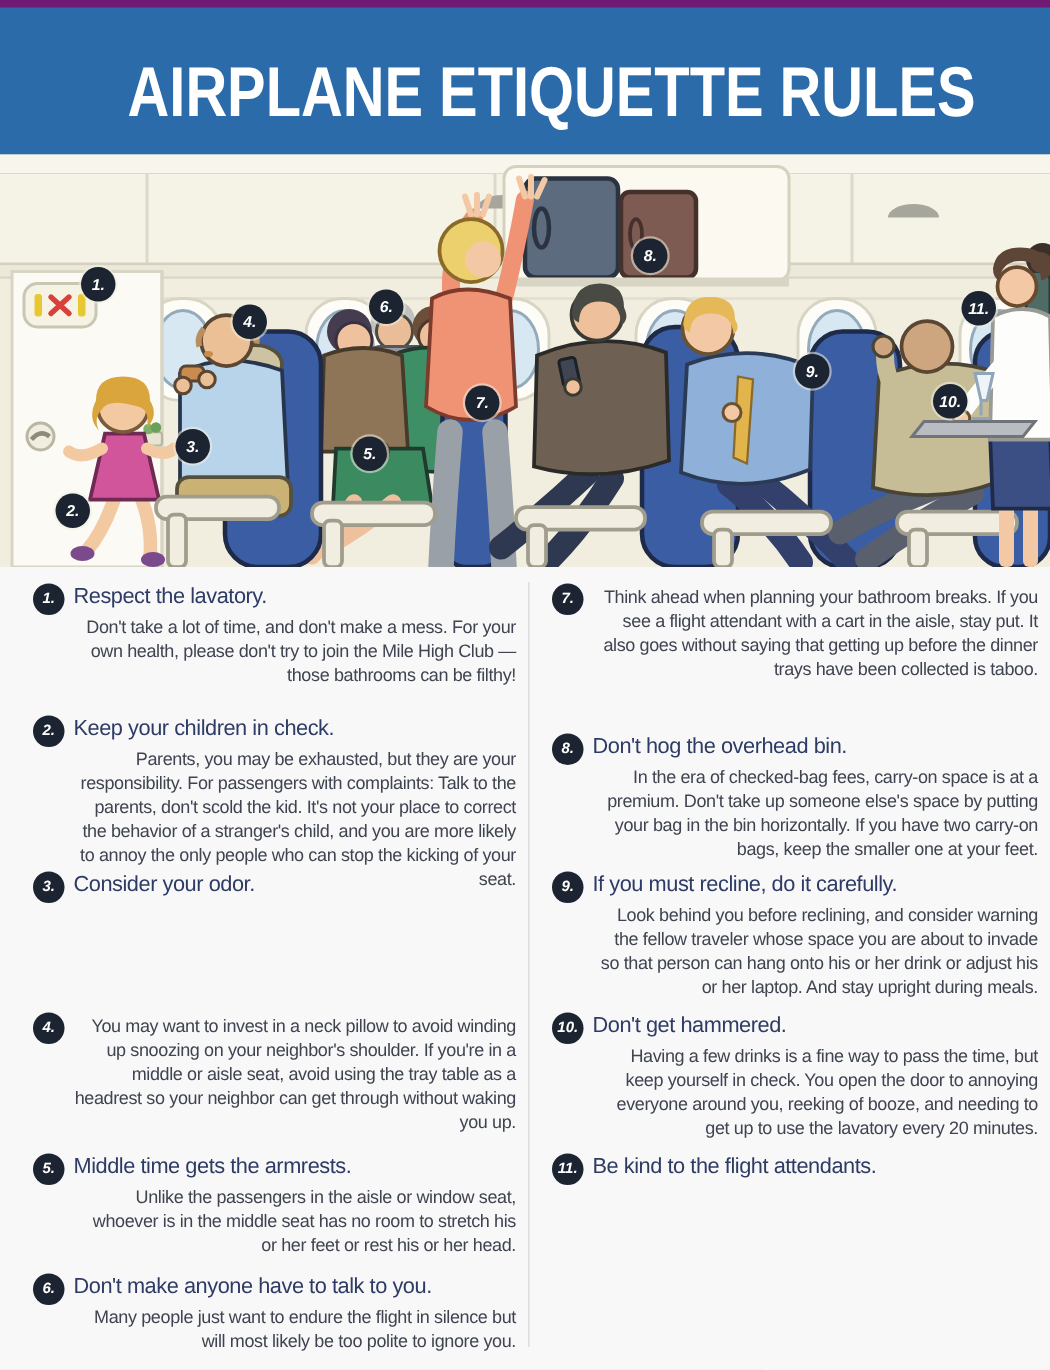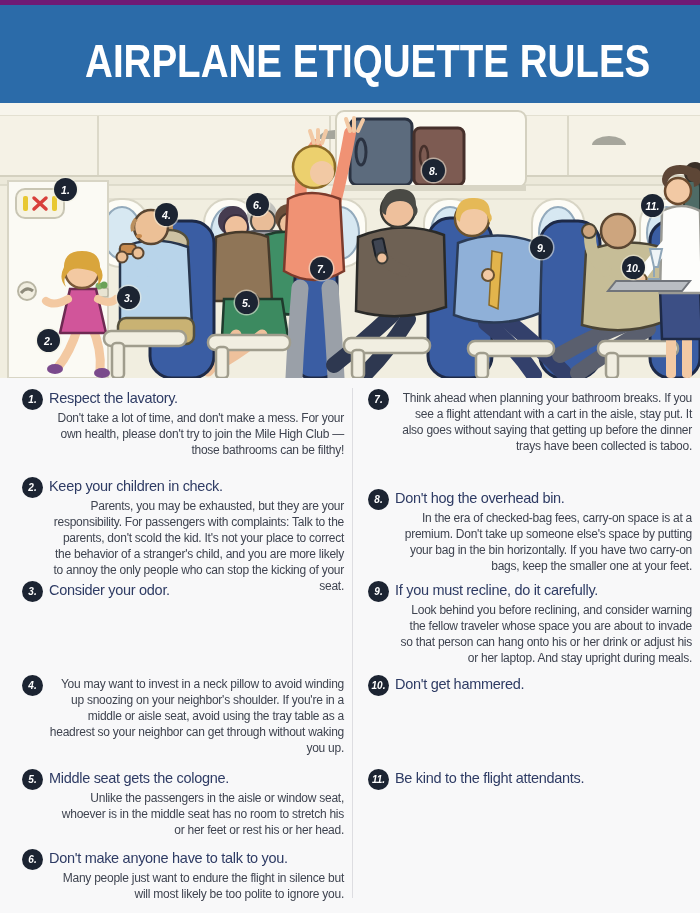--- a/index.html
+++ b/index.html
@@ -336,21 +336,21 @@
     <div class="rule left" style="top:298px">
       <div class="badge">4.</div>
       <div class="rule-text">
         <p class="rule-body">You may want to invest in a neck pillow to avoid winding up snoozing on your neighbor's shoulder. If you're in a middle or aisle seat, avoid using the tray table as a headrest so your neighbor can get through without waking you up.</p>
       </div>
     </div>
 
     <div class="rule left" style="top:392px">
       <div class="badge">5.</div>
       <div class="rule-text">
-        <h3 class="rule-title">Middle seat gets the cologne.</h3>
+        <h3 class="rule-title">Middle time gets the armrests.</h3>
         <p class="rule-body">Unlike the passengers in the aisle or window seat, whoever is in the middle seat has no room to stretch his or her feet or rest his or her head.</p>
       </div>
     </div>
 
     <div class="rule left" style="top:472px">
       <div class="badge">6.</div>
       <div class="rule-text">
         <h3 class="rule-title">Don't make anyone have to talk to you.</h3>
         <p class="rule-body">Many people just want to endure the flight in silence but will most likely be too polite to ignore you.</p>
       </div>
@@ -376,20 +376,21 @@
       <div class="rule-text">
         <h3 class="rule-title">If you must recline, do it carefully.</h3>
         <p class="rule-body">Look behind you before reclining, and consider warning the fellow traveler whose space you are about to invade so that person can hang onto his or her drink or adjust his or her laptop. And stay upright during meals.</p>
       </div>
     </div>
 
     <div class="rule right" style="top:298px">
       <div class="badge">10.</div>
       <div class="rule-text">
         <h3 class="rule-title">Don't get hammered.</h3>
+        <p class="rule-body">Having a few drinks is a fine way to pass the time, but keep yourself in check. You open the door to annoying everyone around you, reeking of booze, and needing to get up to use the lavatory every 20 minutes.</p>
       </div>
     </div>
 
     <div class="rule right" style="top:392px">
       <div class="badge">11.</div>
       <div class="rule-text">
         <h3 class="rule-title">Be kind to the flight attendants.</h3>
       </div>
     </div>
   </div>

